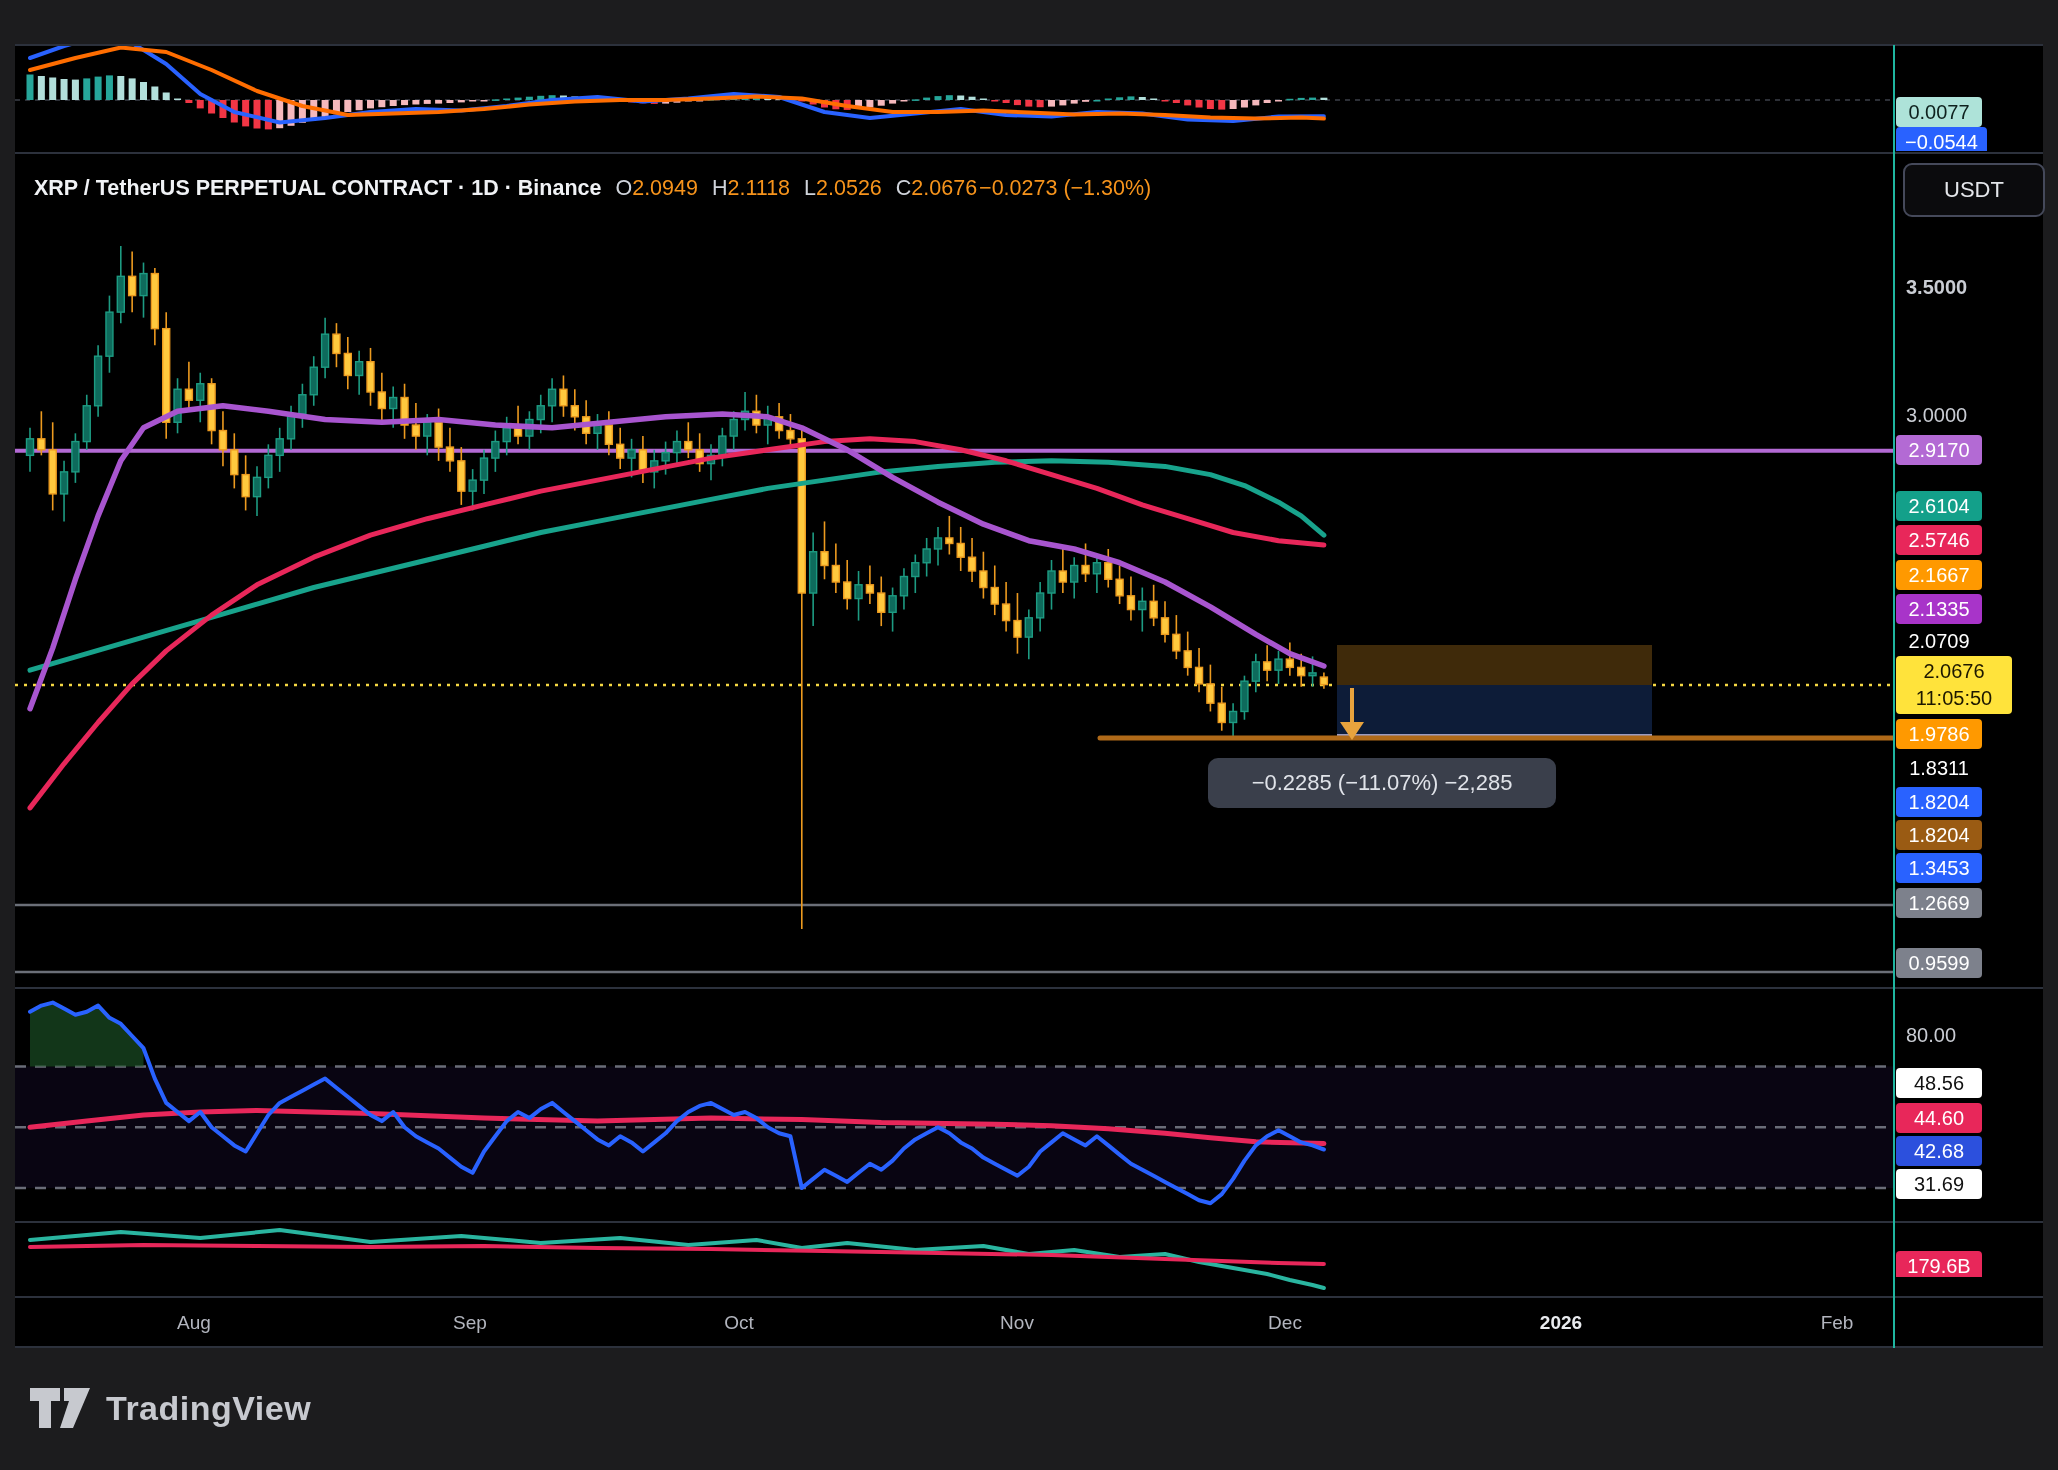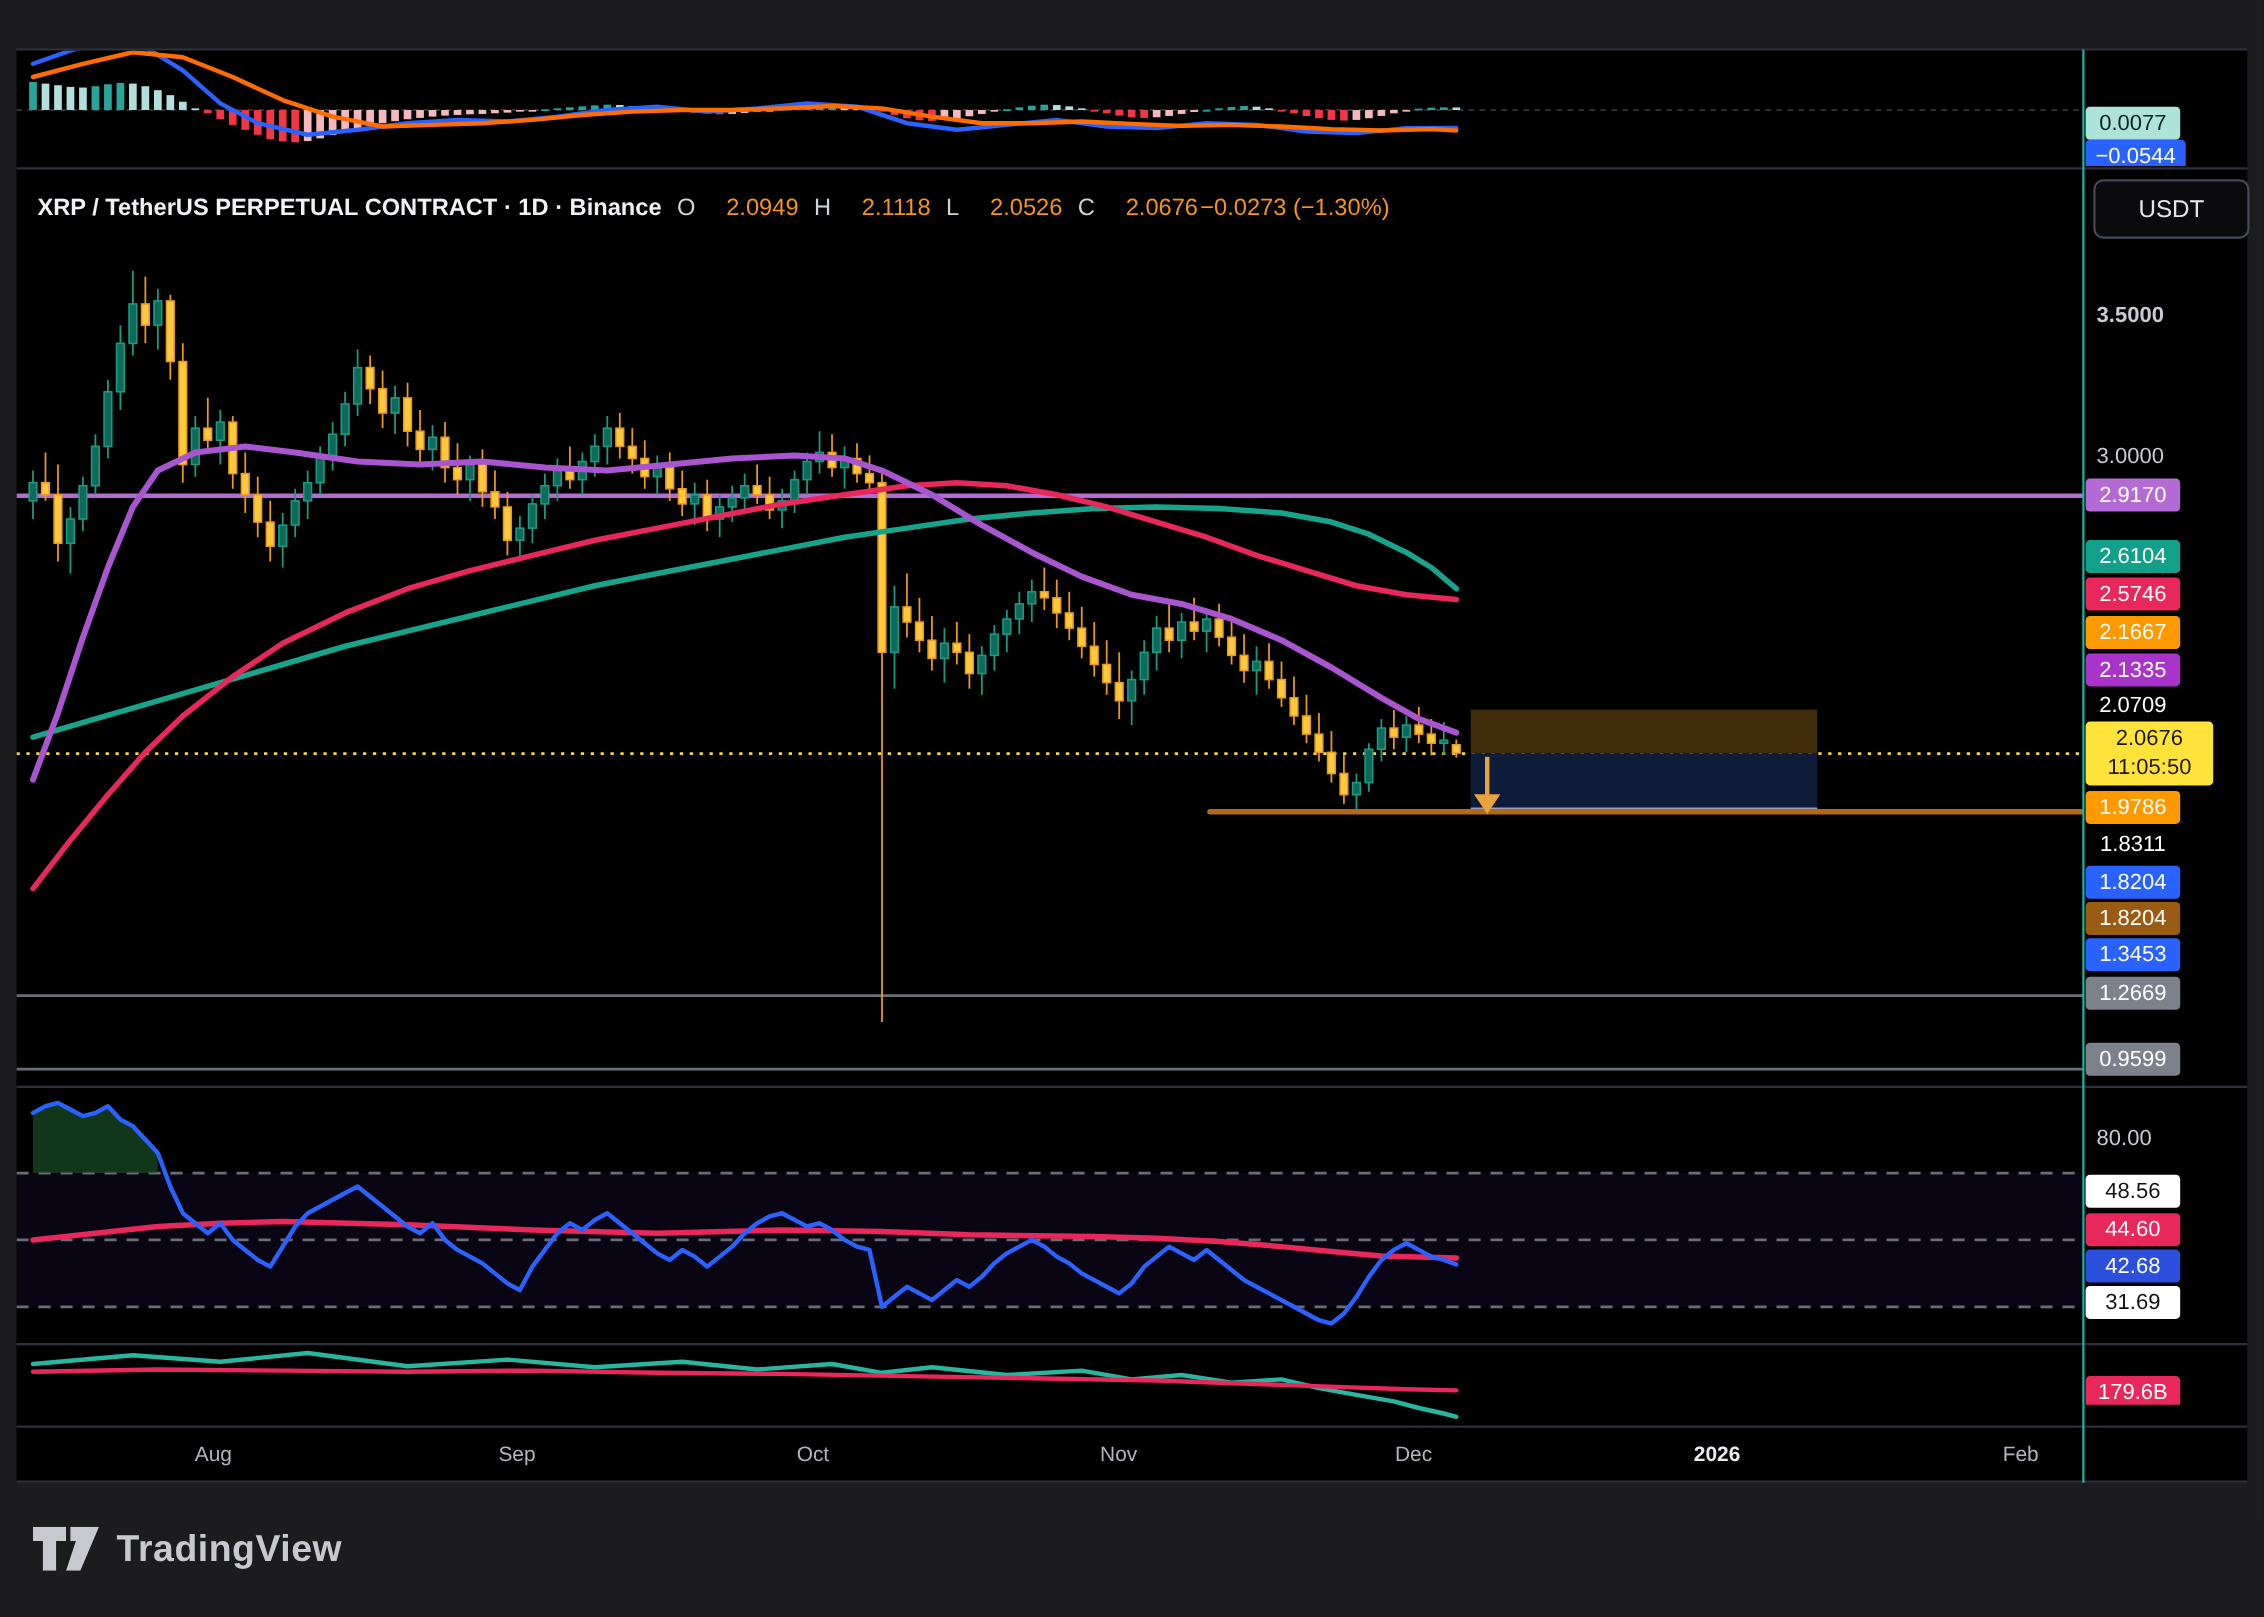--- a/index.html
+++ b/index.html
@@ -5,21 +5,21 @@
   html,body{margin:0;padding:0;background:#1c1c1e;}
   body{width:2058px;height:1470px;position:relative;overflow:hidden;
        font-family:"Liberation Sans", sans-serif;-webkit-font-smoothing:antialiased;}
   #stage{position:absolute;inset:0;}
   .hdr{position:absolute;left:18px;top:10px;font-size:21px;color:#d6d7d9;letter-spacing:.2px;}
   #widget{position:absolute;left:15px;top:45px;width:2028px;height:1303px;background:#000;}
   #chart-svg{position:absolute;left:0;top:0;}
   .title{position:absolute;left:34px;top:176px;font-size:21.5px;color:#e8eaed;white-space:nowrap;}
   .title .sym{font-weight:600;color:#f0f2f5;}
   .title .k{color:#cfd3da;margin-left:14px;}
-  .title .v{color:#f7941c;margin-left:28px;}
+  .title .v{color:#f7941c;}
   .title .chg{color:#f7941c;margin-left:2px;}
   .axis-label{position:absolute;left:1896px;min-width:86px;box-sizing:border-box;height:30px;
       line-height:30px;padding:0 9px;border-radius:4px;font-size:20px;color:#fff;text-align:center;}
   .axis-tick{position:absolute;left:1906px;font-size:20px;color:#c9ccd3;line-height:20px;}
   .clipbox{position:absolute;left:1894px;width:164px;overflow:hidden;}
   .cur-label{position:absolute;left:1896px;width:116px;border-radius:4px;background:#ffe33b;
       color:#1d1800;text-align:center;font-size:20px;line-height:27px;padding:2px 0;}
   .usdt-btn{position:absolute;left:1903px;top:163px;width:138px;height:50px;border:2px solid #45495a;
       border-radius:9px;color:#e4e6ea;font-size:22px;display:flex;align-items:center;justify-content:center;
       background:#0b0b0d;cursor:pointer;}
@@ -493,20 +493,21 @@
       </div>
     </div>
 
   <div class="usdt-btn">USDT</div>
 
   <div class="cur-label" id="current-price-label" style="top:656px">
     <div>2.0676</div>
     <div>11:05:50</div>
   </div>
 
+  <div class="tooltip">−0.2285 (−11.07%) −2,285</div>
 
   <div id="time-axis">
       <div class="month" style="left: 194px;">Aug</div>
       <div class="month" style="left: 470px;">Sep</div>
       <div class="month" style="left: 739px;">Oct</div>
       <div class="month" style="left: 1017px;">Nov</div>
       <div class="month" style="left: 1285px;">Dec</div>
       <div class="month bold" style="left: 1561px;">2026</div>
       <div class="month" style="left: 1837px;">Feb</div>
     </div>

